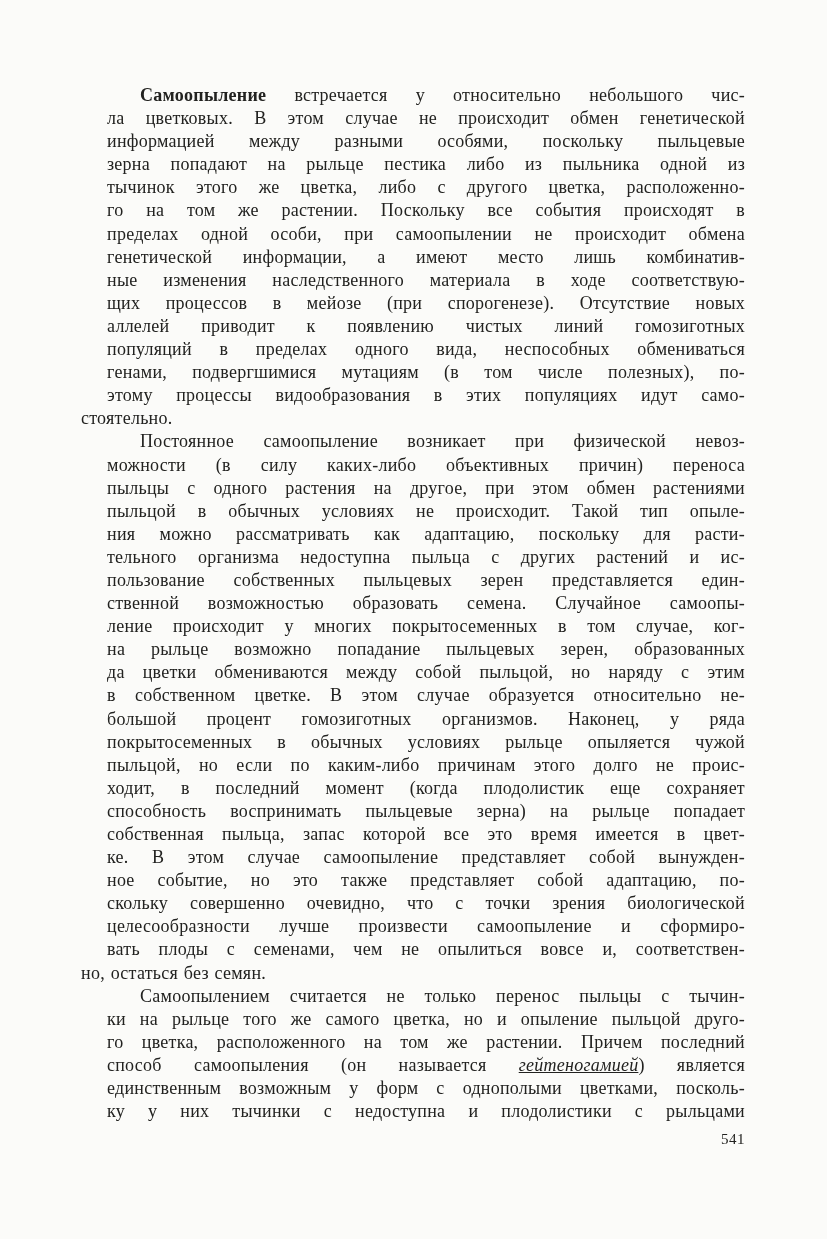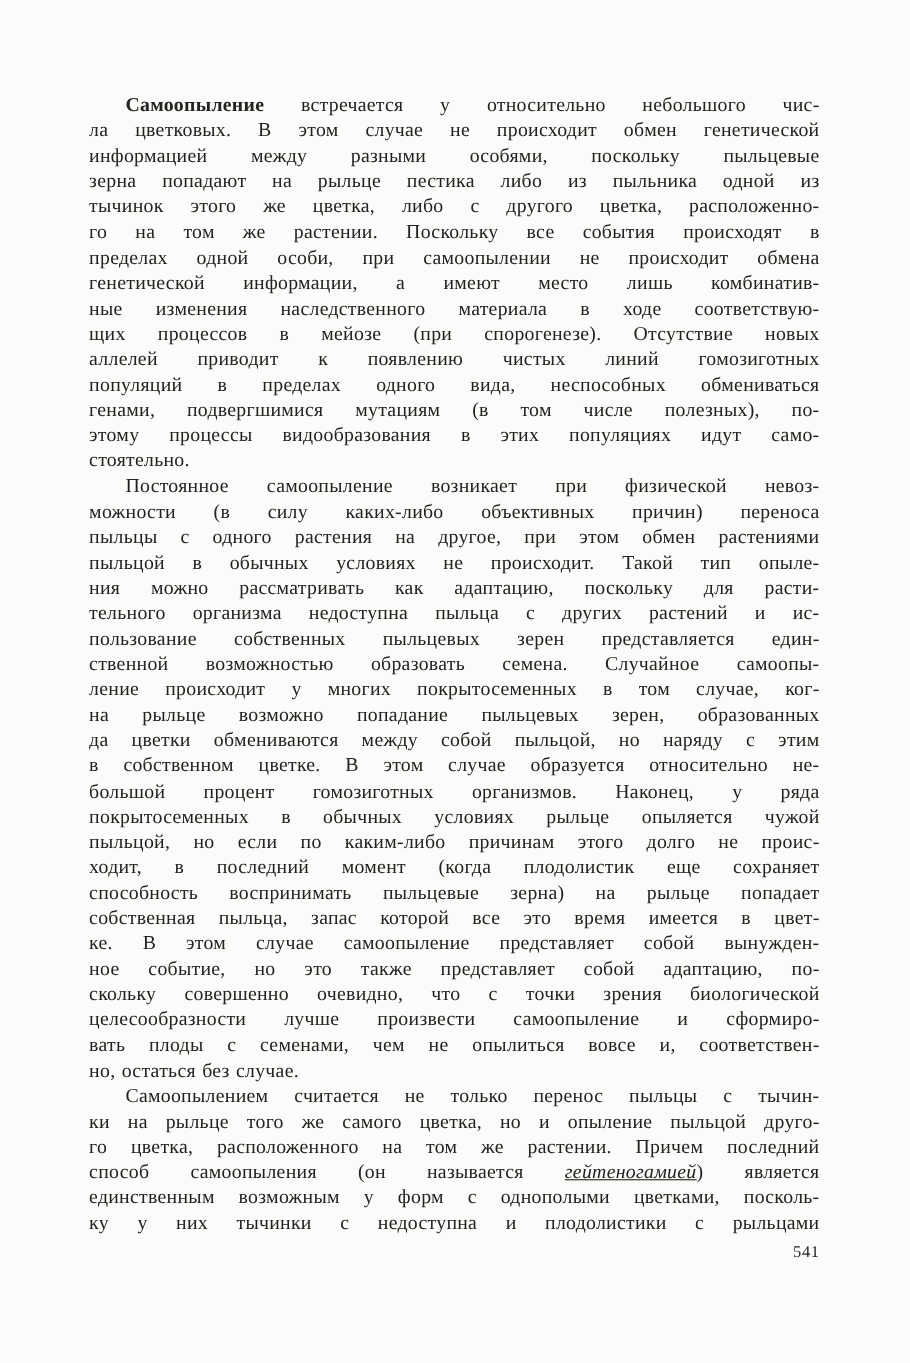--- a/index.html
+++ b/index.html
@@ -31,20 +31,21 @@
     height: 23.1px;
     color: #222220;
     text-align: justify;
     letter-spacing: 0.25px;
     word-spacing: 1px;
     white-space: normal;
     overflow: hidden;
   }
   .line.just {
     text-align-last: justify;
+    margin-left: 26px;
   }
   .line.ind {
     text-indent: 33px;
   }
   .b { font-weight: bold; }
   .i { font-style: italic; text-decoration: underline; }
   .page-number {
     position: absolute;
     left: 81px;
     top: 1131px;
@@ -91,21 +92,21 @@
       <div class="line just"><span>покрытосеменных в обычных условиях рыльце опыляется чужой</span></div>
       <div class="line just"><span>пыльцой, но если по каким-либо причинам этого долго не проис-</span></div>
       <div class="line just"><span>ходит, в последний момент (когда плодолистик еще сохраняет</span></div>
       <div class="line just"><span>способность воспринимать пыльцевые зерна) на рыльце попадает</span></div>
       <div class="line just"><span>собственная пыльца, запас которой все это время имеется в цвет-</span></div>
       <div class="line just"><span>ке. В этом случае самоопыление представляет собой вынужден-</span></div>
       <div class="line just"><span>ное событие, но это также представляет собой адаптацию, по-</span></div>
       <div class="line just"><span>скольку совершенно очевидно, что с точки зрения биологической</span></div>
       <div class="line just"><span>целесообразности лучше произвести самоопыление и сформиро-</span></div>
       <div class="line just"><span>вать плоды с семенами, чем не опылиться вовсе и, соответствен-</span></div>
-      <div class="line"><span>но, остаться без случае.</span></div>
+      <div class="line"><span>но, остаться без семян.</span></div>
       <div class="line just ind"><span>Самоопылением считается не только перенос пыльцы с тычин-</span></div>
       <div class="line just"><span>ки на рыльце того же самого цветка, но и опыление пыльцой друго-</span></div>
       <div class="line just"><span>го цветка, расположенного на том же растении. Причем последний</span></div>
       <div class="line just"><span>способ самоопыления (он называется </span><span class="i">гейтеногамией</span><span>) является</span></div>
       <div class="line just"><span>единственным возможным у форм с однополыми цветками, посколь-</span></div>
       <div class="line just"><span>ку у них тычинки с недоступна и плодолистики с рыльцами</span></div>
     </div>
   <div class="page-number">541</div>
 </div>
 

